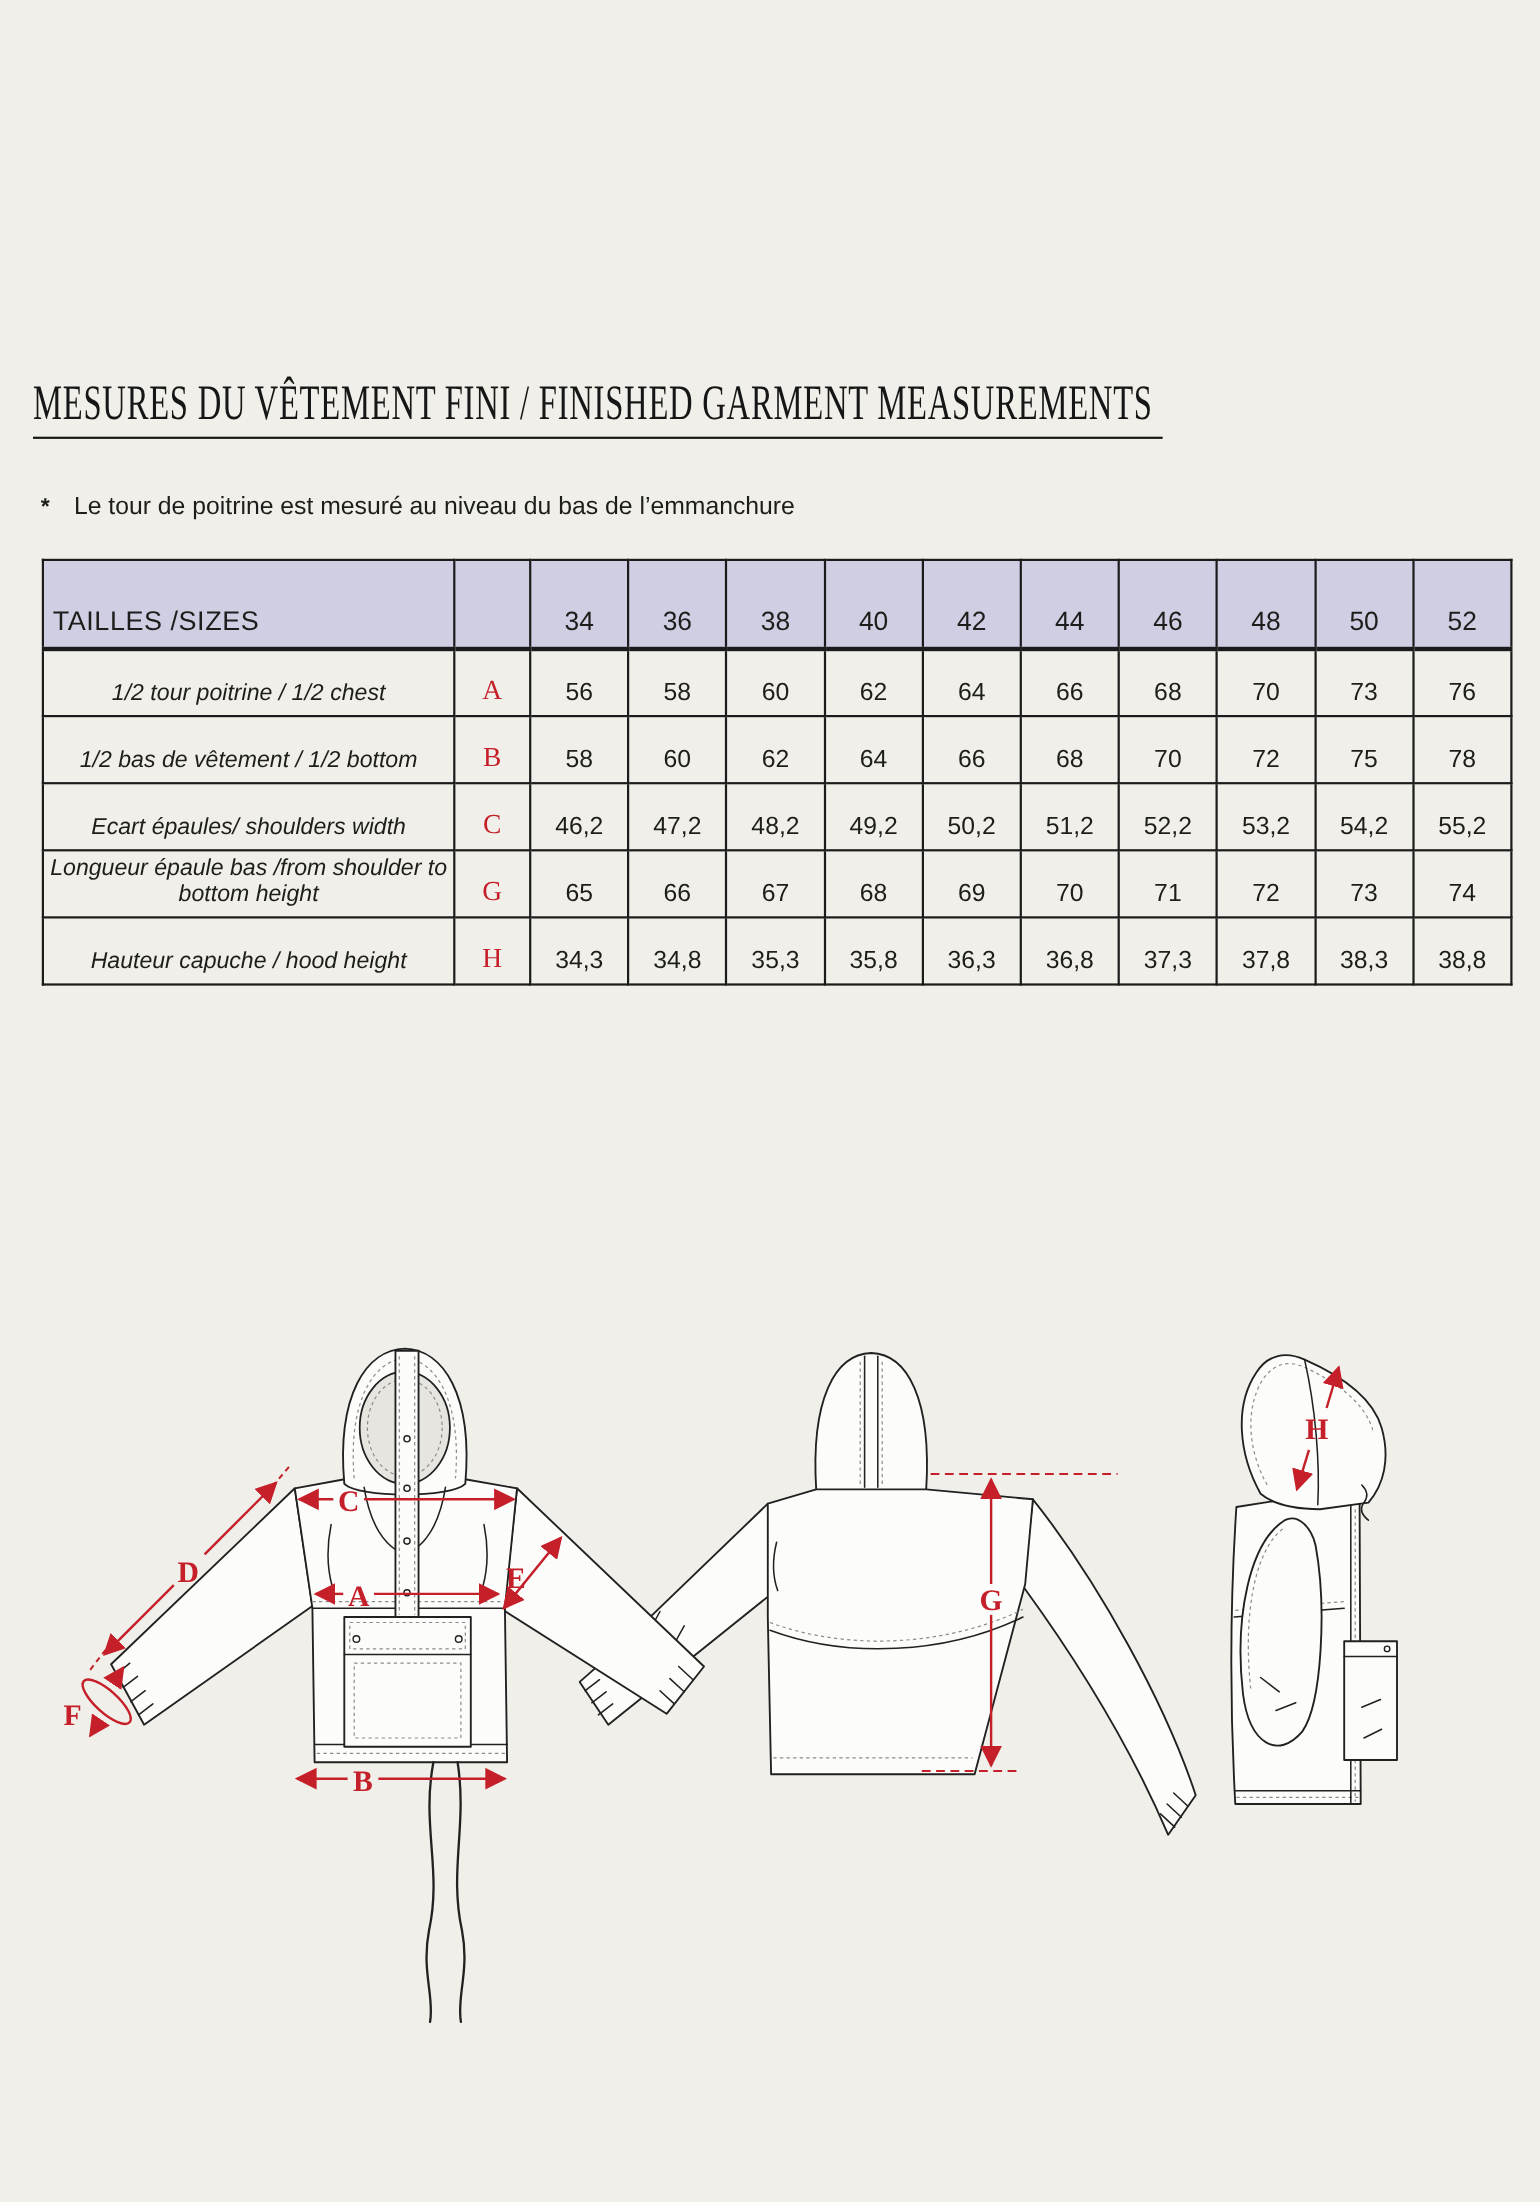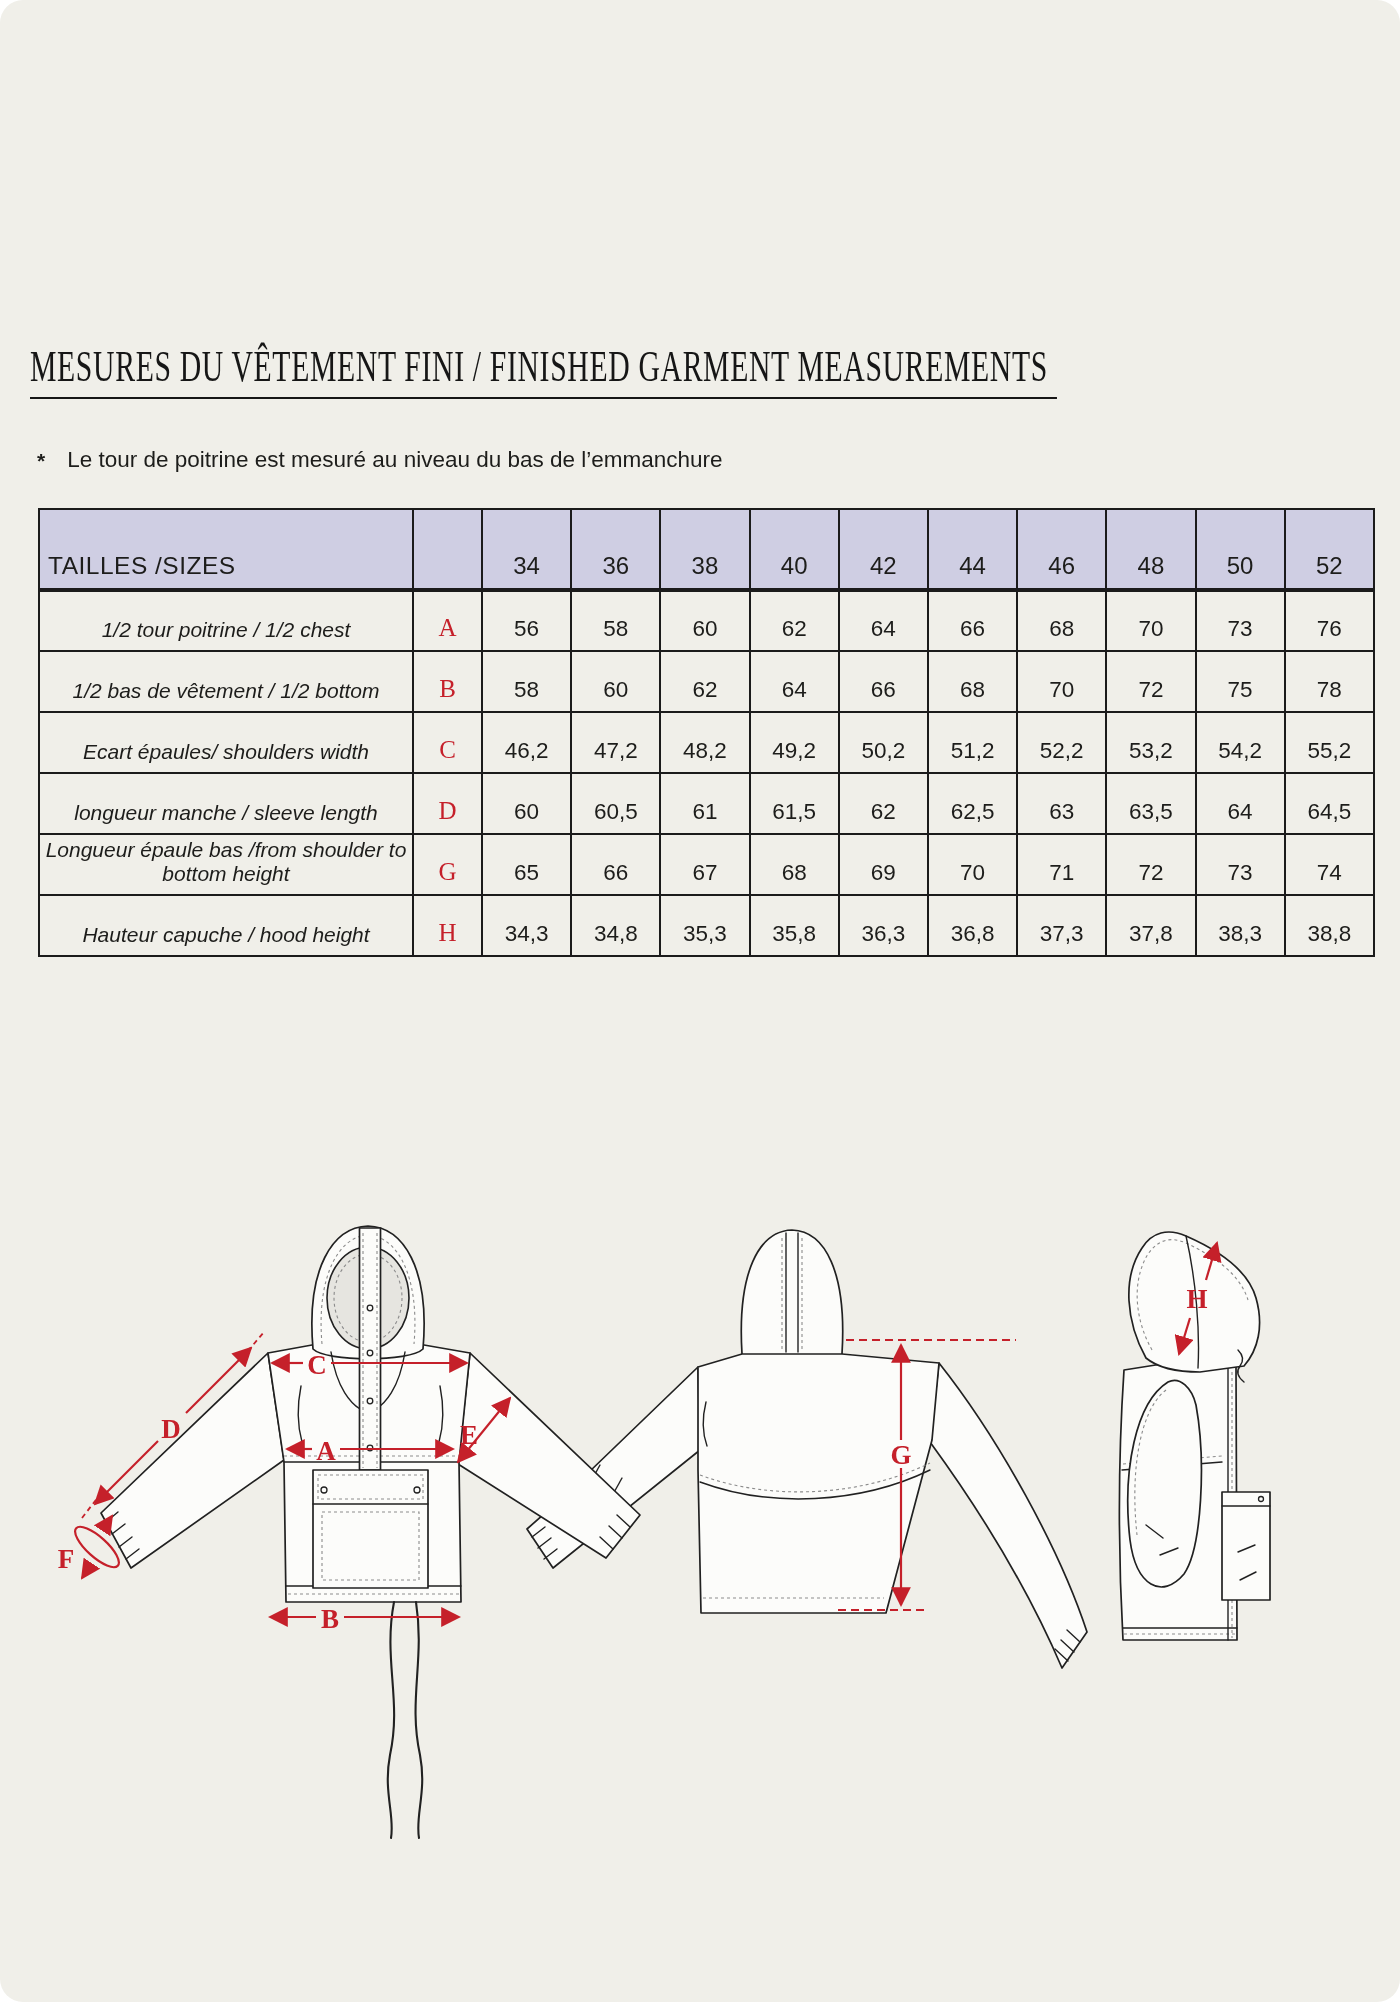--- a/index.html
+++ b/index.html
@@ -1,17 +1,17 @@
 <!DOCTYPE html>
 <html><head>
 <meta charset="utf-8">
 <style>
   html,body{margin:0;padding:0;}
   .page{position:relative;width:1400px;height:2002px;background:#f0efe9;
-        font-family:"Liberation Sans",sans-serif;color:#1d1d1b;overflow:hidden;border-radius:23px;}
+        font-family:"Liberation Sans",sans-serif;color:#1d1d1b;overflow:hidden;}
   .title{position:absolute;left:30px;top:340px;transform:scaleX(.66);transform-origin:left top;
          white-space:nowrap;font-family:"Liberation Serif",serif;font-weight:400;font-size:45px;
          letter-spacing:1px;color:#161616;border-bottom:2.5px solid #161616;
          padding:0 14px 5px 0;}
   .note{position:absolute;left:37px;top:447px;font-size:22.5px;display:flex;gap:22px;align-items:flex-start;}
   .note-star{font-weight:bold;font-size:21px;padding-top:2px;}
   table.meas{position:absolute;left:38px;top:508px;width:1337px;border-collapse:collapse;table-layout:fixed;}
   table.meas th,table.meas td{border:2px solid #1b1b1b;vertical-align:bottom;text-align:center;
          padding:0 0 8px 0;font-weight:400;}
   table.meas thead th{background:#cfcee3;height:70px;font-size:24px;border-bottom:4px solid #1b1b1b;margin-top:24px;}
@@ -112,34 +112,20 @@
           <td class="val">48,2</td>
           <td class="val">49,2</td>
           <td class="val">50,2</td>
           <td class="val">51,2</td>
           <td class="val">52,2</td>
           <td class="val">53,2</td>
           <td class="val">54,2</td>
           <td class="val">55,2</td>
         </tr>
         <tr>
-          <td class="lbl">longueur manche  / sleeve length</td>
-          <td class="letter">D</td>
-          <td class="val">60</td>
-          <td class="val">60,5</td>
-          <td class="val">61</td>
-          <td class="val">61,5</td>
-          <td class="val">62</td>
-          <td class="val">62,5</td>
-          <td class="val">63</td>
-          <td class="val">63,5</td>
-          <td class="val">64</td>
-          <td class="val">64,5</td>
-        </tr>
-        <tr>
           <td class="lbl">Longueur épaule bas /from shoulder to bottom height</td>
           <td class="letter">G</td>
           <td class="val">65</td>
           <td class="val">66</td>
           <td class="val">67</td>
           <td class="val">68</td>
           <td class="val">69</td>
           <td class="val">70</td>
           <td class="val">71</td>
           <td class="val">72</td>

